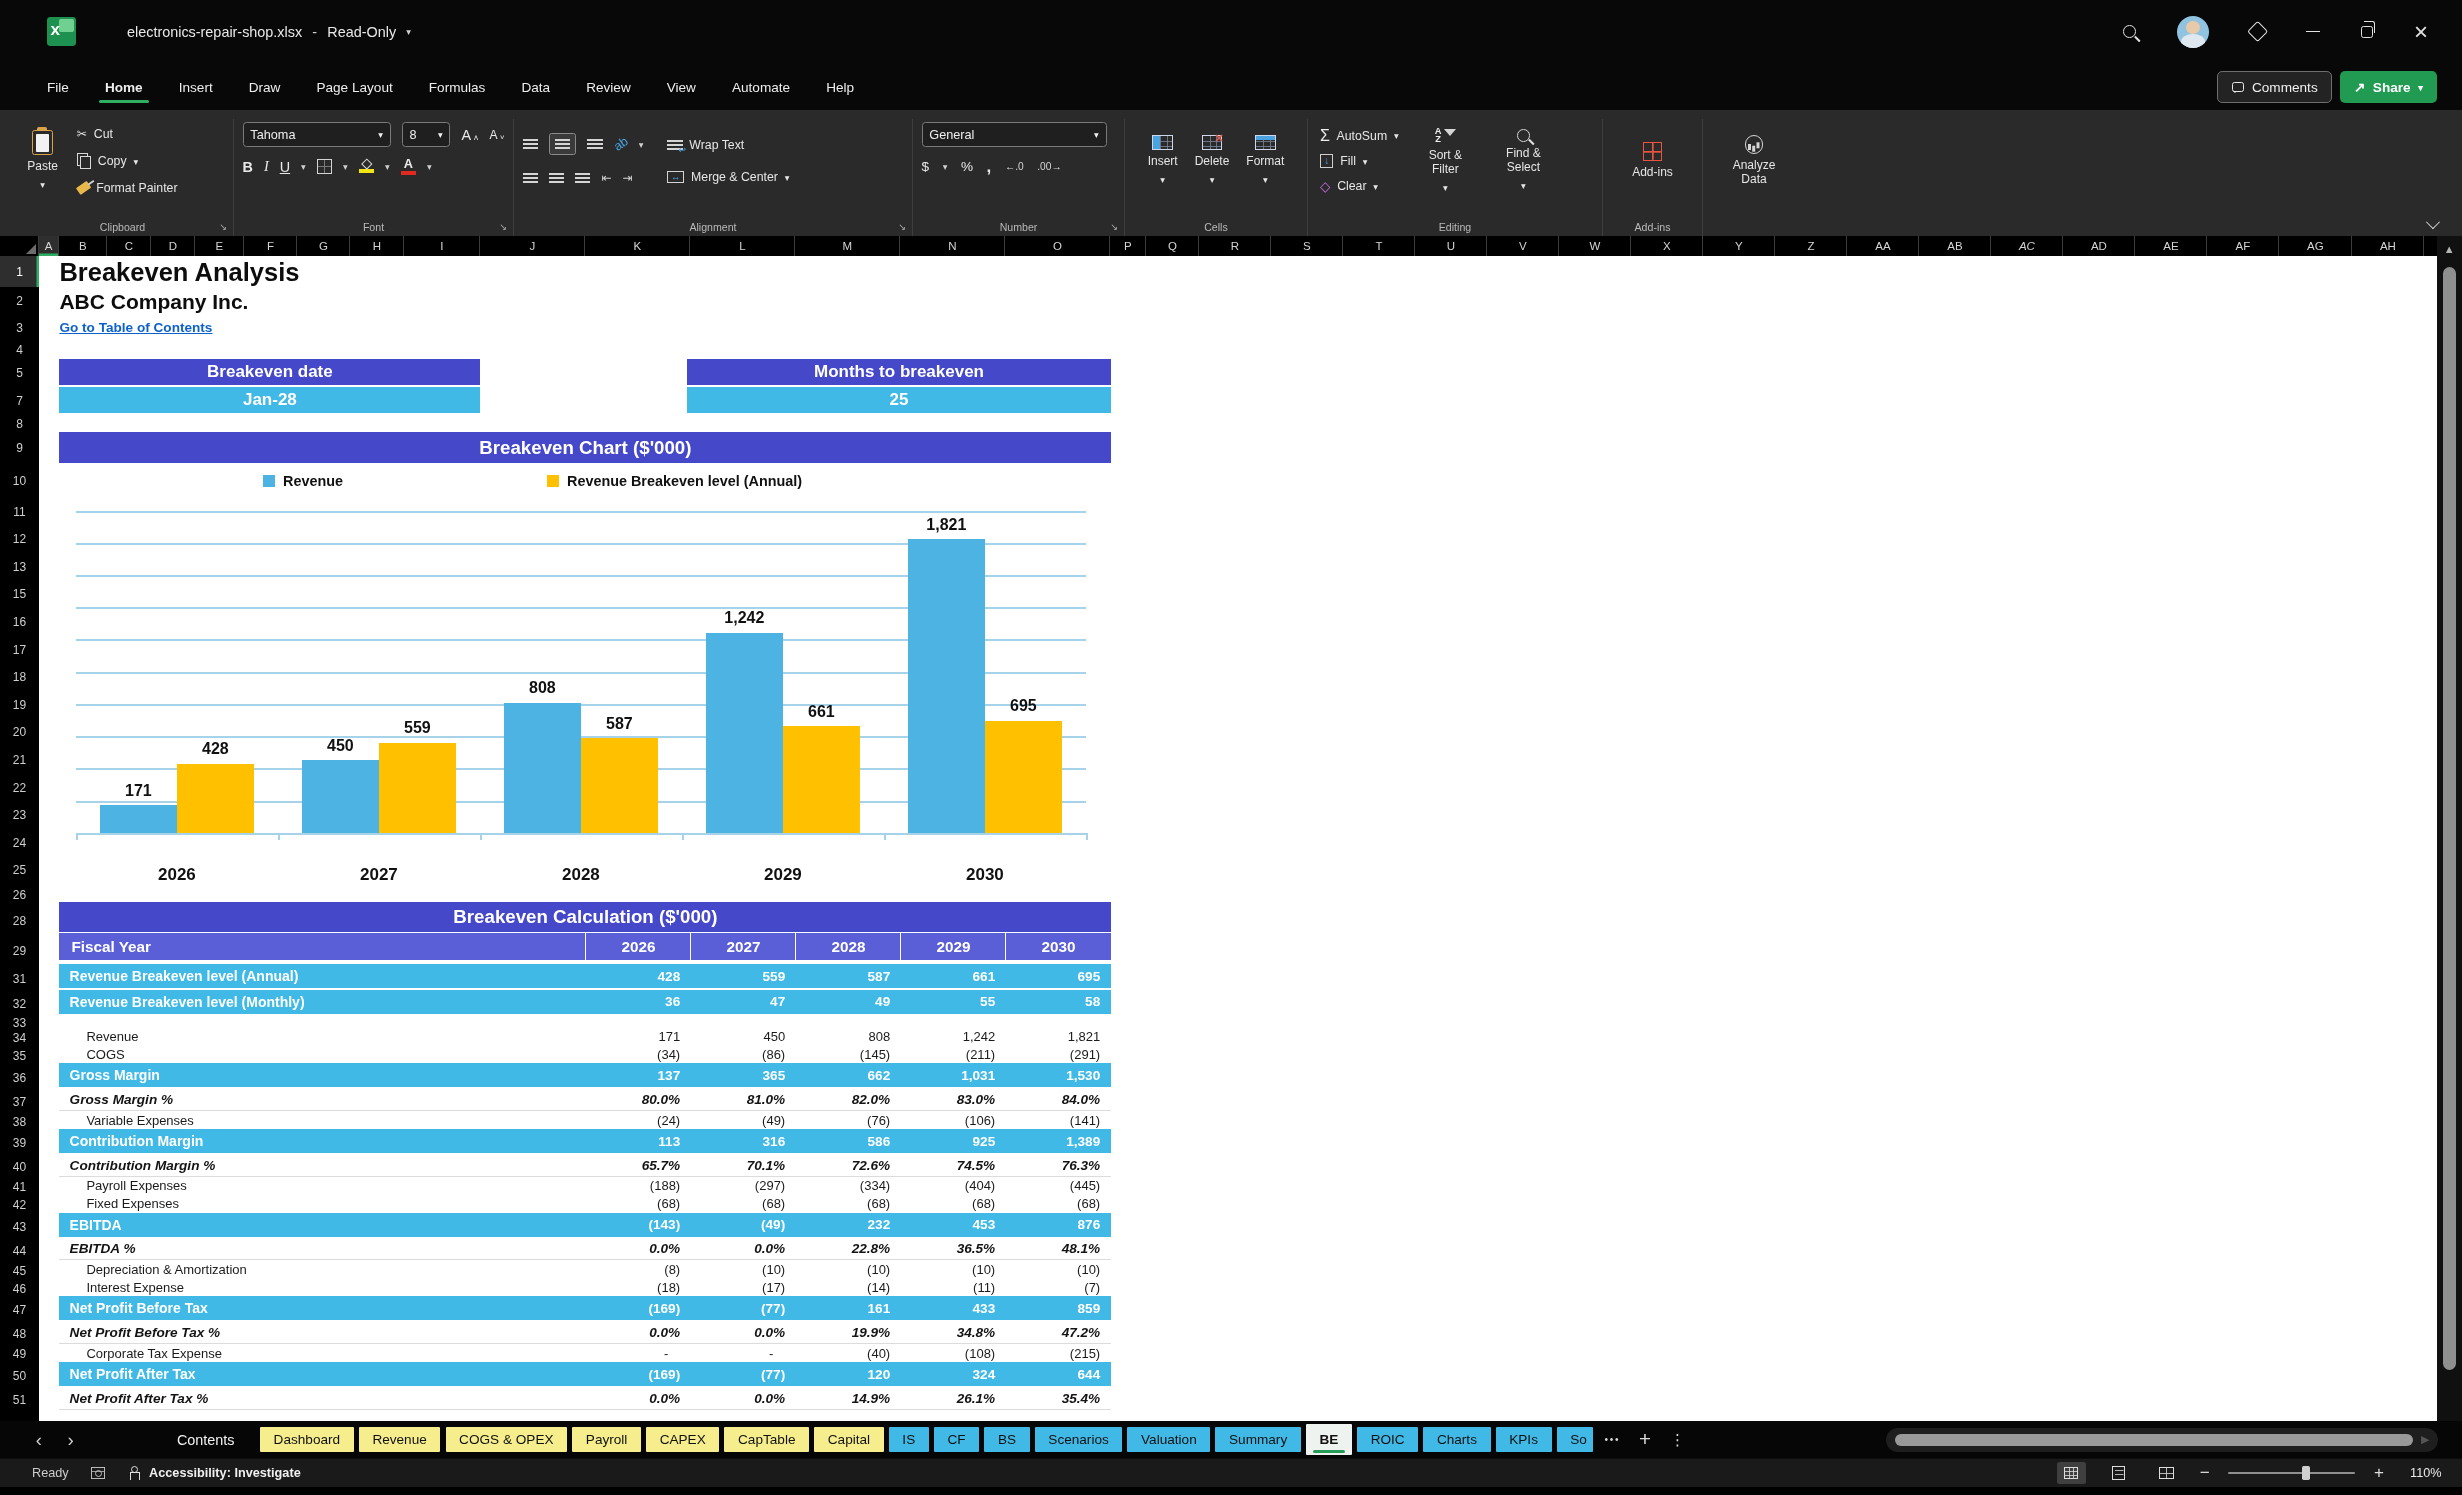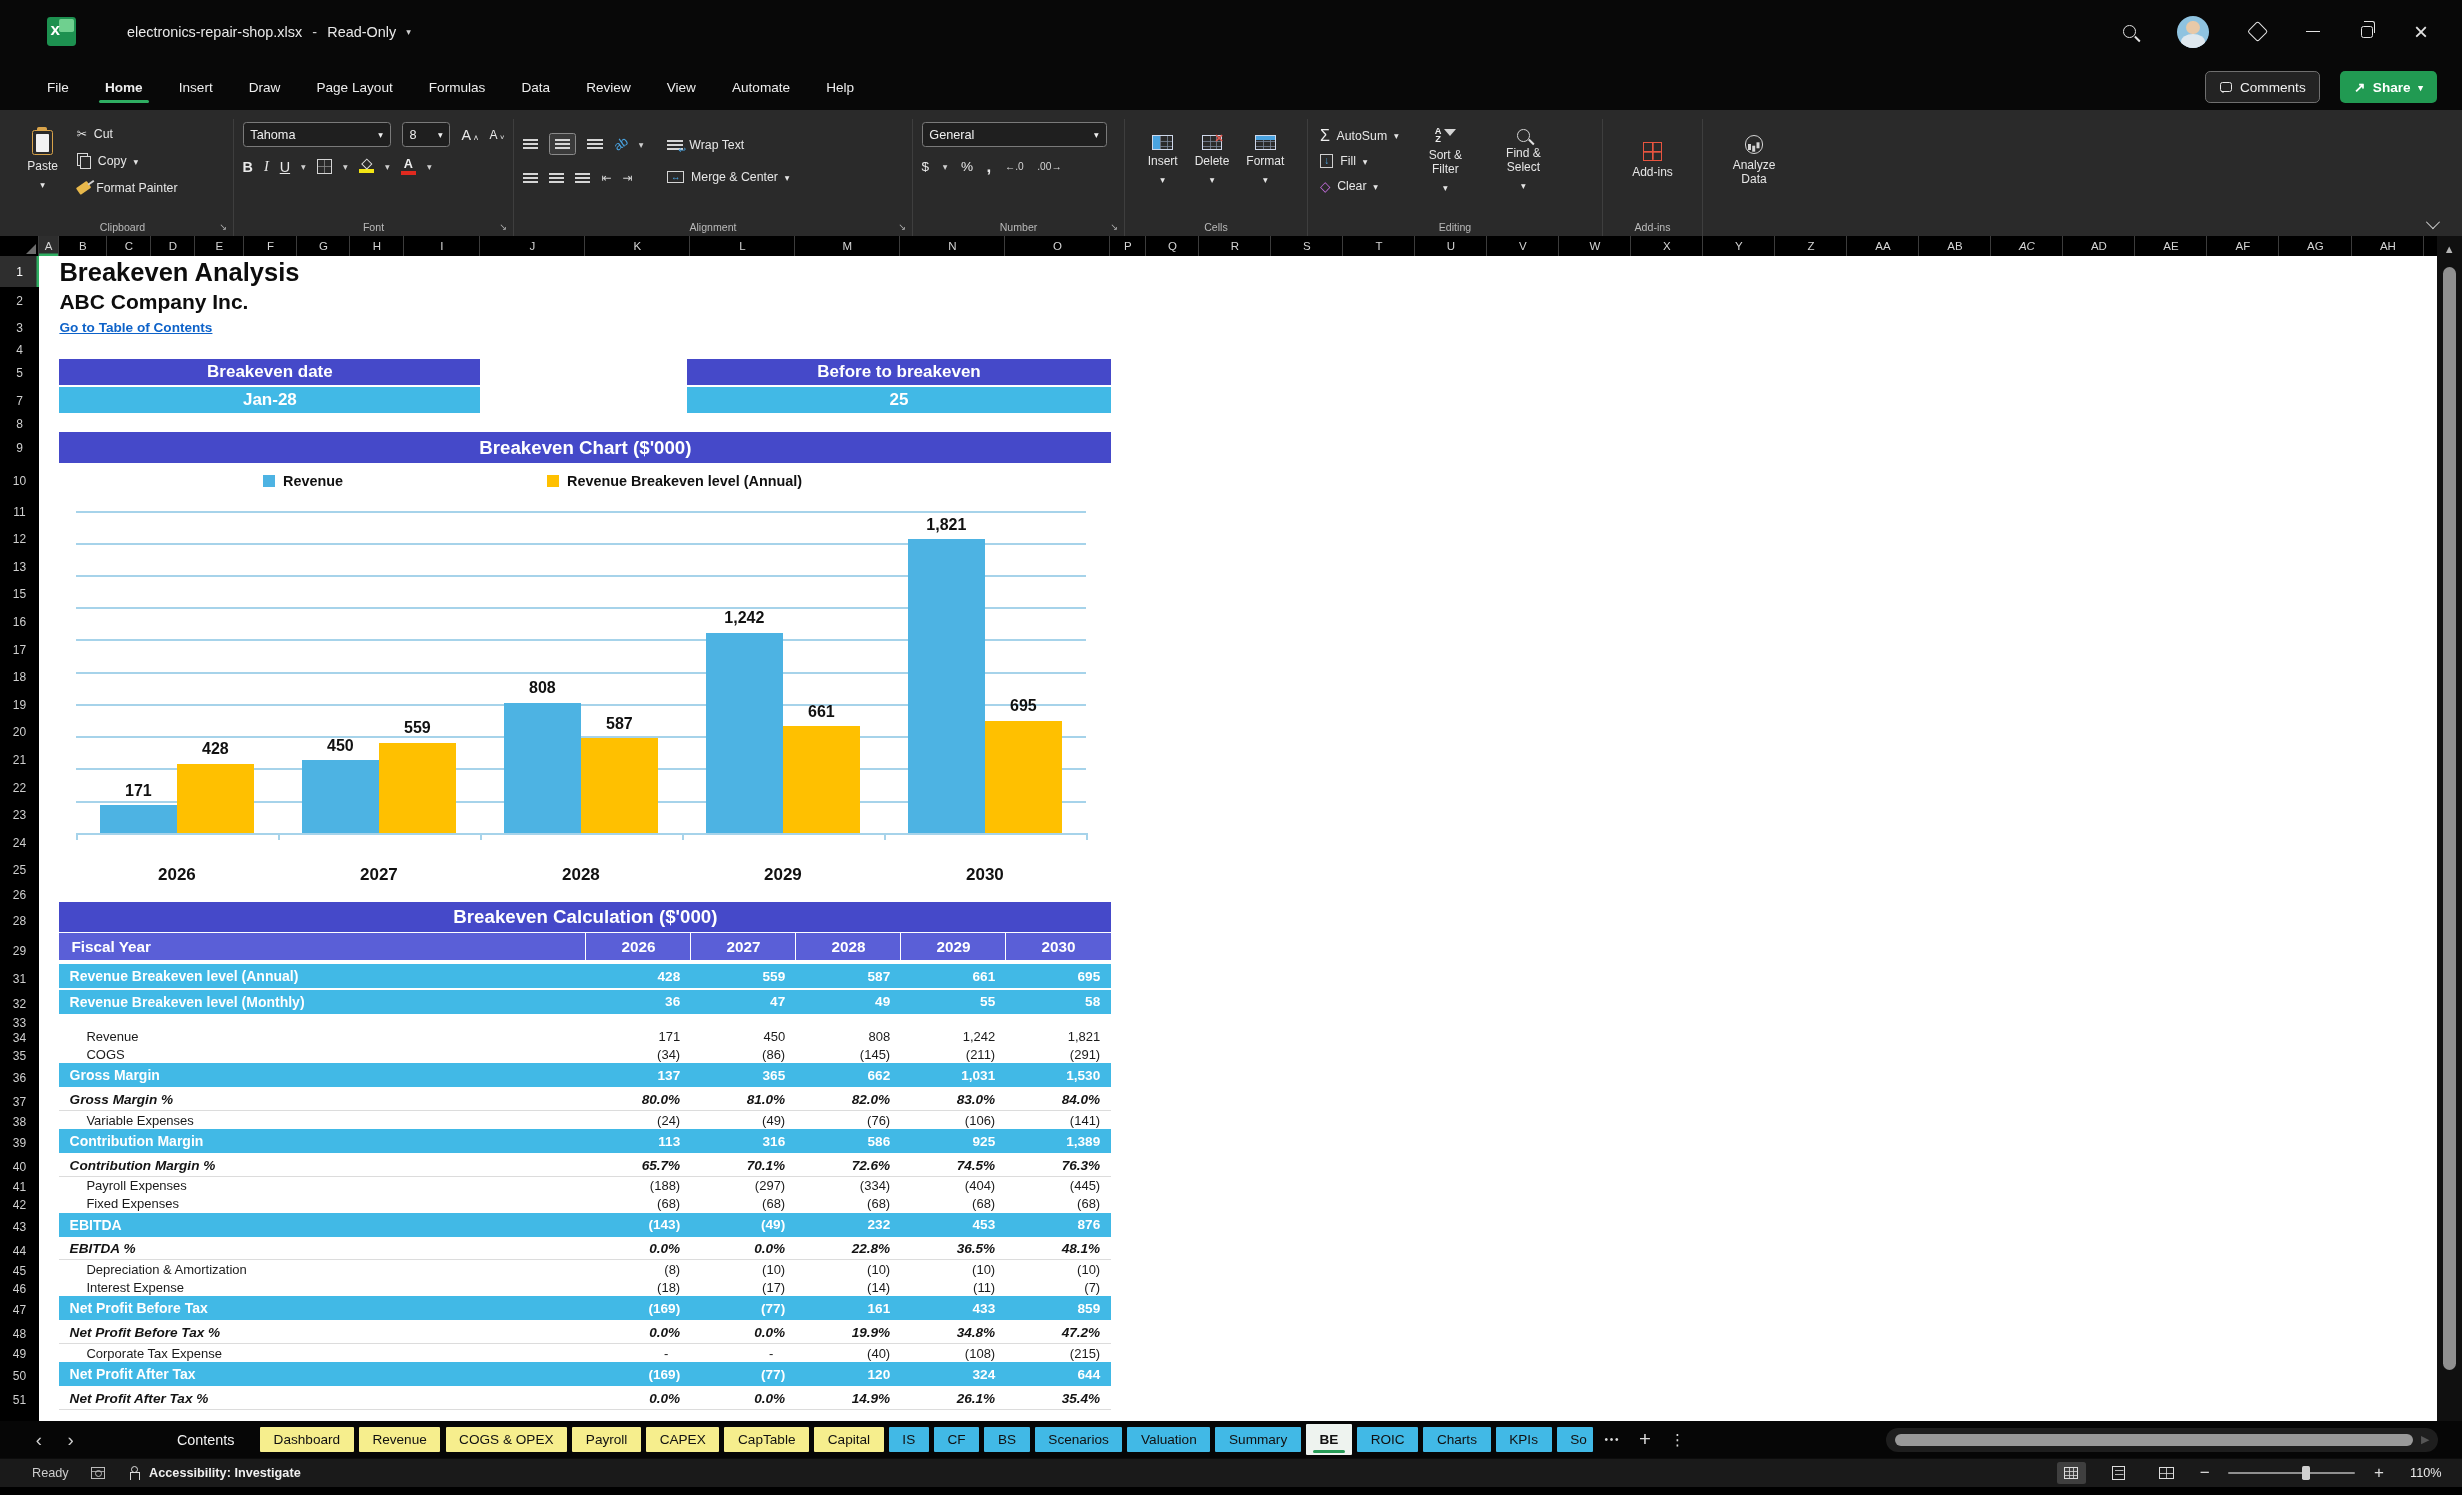--- a/index.html
+++ b/index.html
@@ -25,21 +25,21 @@
   .restore{width:12px;height:12px;border:1.7px solid #e2e2e2;border-radius:2.5px;position:relative;display:inline-block}
   .restore::before{content:'';position:absolute;left:1.7px;top:-5.1px;width:10.2px;height:10.2px;border-top:1.7px solid #e2e2e2;border-right:1.7px solid #e2e2e2;border-radius:0 2.5px 0 0}
   .closex{color:#e2e2e2;font-size:24px;line-height:24px}
 
   
   #menubar{position:absolute;left:0;top:63px;width:100%;height:48px;background:#080808;display:flex;align-items:center;padding-left:29px}
   #menu-items{display:flex;align-items:center}
   .mitem{color:#ededed;font-size:13.6px;padding:8.5px 18px;position:relative;cursor:default}
   .mitem.active{font-weight:bold}
   .mitem.active::after{content:'';position:absolute;left:12px;right:12px;bottom:0;height:3.4px;border-radius:1.7px;background:#2fae62}
-  #menu-right{margin-left:auto;display:flex;gap:20px;align-items:flex-end;padding-right:25.5px}
+  #menu-right{margin-left:auto;display:flex;gap:8px;align-items:flex-end;padding-right:25.5px}
   .cmtbtn{height:32px;border:0.8px solid #6f6f6f;border-radius:5.1px;background:#232323;color:#f0f0f0;font-size:13.6px;display:flex;align-items:center;gap:7.6px;padding:0 13.6px}
   .bubble{width:12.7px;height:10.2px;border:1.7px solid #e8e8e8;border-radius:2.5px;position:relative;display:inline-block}
   .bubble::after{content:'';position:absolute;left:0.8px;bottom:-4.2px;border:2.5px solid transparent;border-top-color:#e8e8e8}
   .sharebtn{height:32px;border-radius:5.1px;background:#219a52;color:#fff;font-size:13.6px;display:flex;align-items:center;gap:7.6px;padding:0 13.6px;font-weight:bold}
   .chev{font-size:9.3px;color:inherit}
 
   
   #ribbon{position:absolute;left:0;top:110px;width:100%;height:126px;background:#2a2a2a;display:flex;padding:8.5px 0 0 12px}
   .rgroup{position:relative;border-right:0.8px solid #3e3e3e;padding:0 8.5px;flex:none}
   .glabel{position:absolute;bottom:3.4px;left:0;right:0;text-align:center;font-size:10.6px;color:#b9b9b9}
@@ -527,21 +527,21 @@
       <div class="grow" style="height: 22px;">51</div>
     </div>
 
   <div id="canvas">
     <div class="blk sheet-title" style="left:20.4px;top:1.7px">Breakeven Analysis</div>
     <div class="blk sheet-company" style="left:20.4px;top:34px">ABC Company Inc.</div>
     <div class="blk sheet-link" style="left:20.4px;top:64px">Go to Table of Contents</div>
 
     <div class="blk kpi-head" style="left:20.4px;top:103px;width:421px;height:26px">Breakeven date</div>
     <div class="blk kpi-val" style="left:20.4px;top:131px;width:421px;height:25.5px">Jan-28</div>
-    <div class="blk kpi-head" style="left:648px;top:103px;width:424px;height:26px">Before to breakeven</div>
+    <div class="blk kpi-head" style="left:648px;top:103px;width:424px;height:26px">Months to breakeven</div>
     <div class="blk kpi-val" style="left:648px;top:131px;width:424px;height:25.5px">25</div>
 
     <div class="blk" style="left:20.4px;top:176px;width:1052px;height:469px">
       <div class="panel-header">Breakeven Chart ($'000)</div>
       <div id="chart-body">
           <div class="gridline" style="top: 370px;"></div>
           <div class="gridline" style="top: 338px;"></div>
           <div class="gridline" style="top: 305px;"></div>
           <div class="gridline" style="top: 273px;"></div>
           <div class="gridline" style="top: 241px;"></div>

